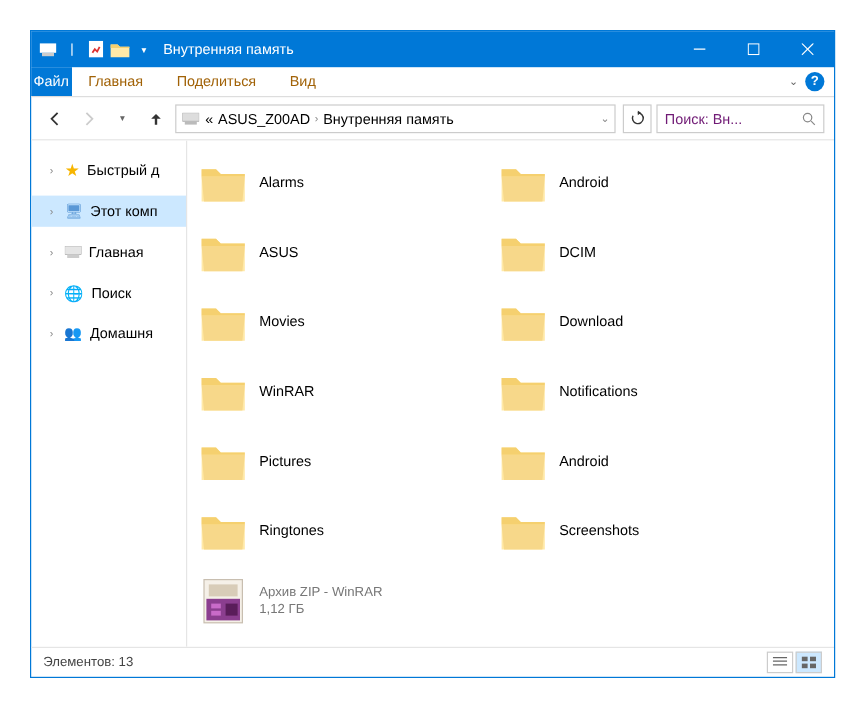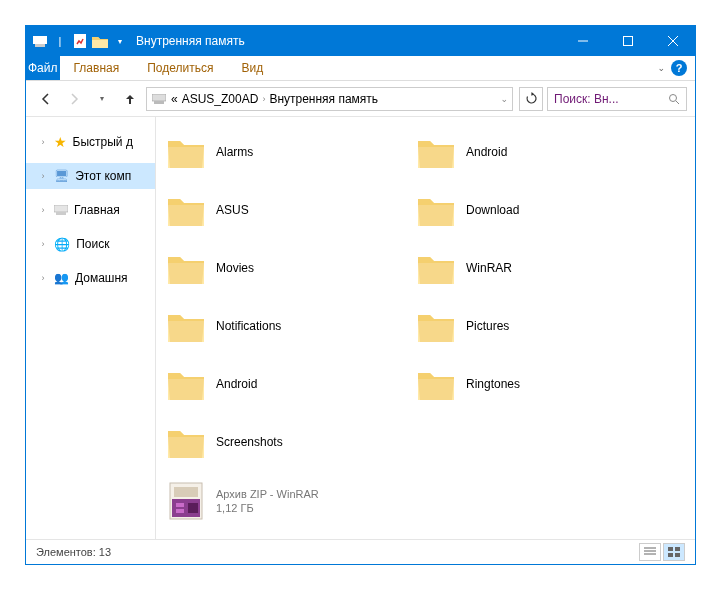--- a/index.html
+++ b/index.html
@@ -221,31 +221,41 @@
               <span>ASUS</span>
             </div>
           </div>
           <div class="item">
             <svg class="folder-icon" viewBox="0 0 40 36">
               <path d="M2 6 L14 6 L18 10 L38 10 L38 33 L2 33 Z" fill="#ffe9a8"></path>
               <path d="M2 12 L38 12 L36 33 L4 33 Z" fill="#f7d88a"></path>
               <path d="M2 6 L14 6 L18 10 L38 10 L38 12 L2 12 Z" fill="#f5d06f"></path>
             </svg>
             <div class="item-text">
+              <span>DCIM</span>
+            </div>
+          </div>
+          <div class="item">
+            <svg class="folder-icon" viewBox="0 0 40 36">
+              <path d="M2 6 L14 6 L18 10 L38 10 L38 33 L2 33 Z" fill="#ffe9a8"></path>
+              <path d="M2 12 L38 12 L36 33 L4 33 Z" fill="#f7d88a"></path>
+              <path d="M2 6 L14 6 L18 10 L38 10 L38 12 L2 12 Z" fill="#f5d06f"></path>
+            </svg>
+            <div class="item-text">
+              <span>Movies</span>
+            </div>
+          </div>
+          <div class="item">
+            <svg class="folder-icon" viewBox="0 0 40 36">
+              <path d="M2 6 L14 6 L18 10 L38 10 L38 33 L2 33 Z" fill="#ffe9a8"></path>
+              <path d="M2 12 L38 12 L36 33 L4 33 Z" fill="#f7d88a"></path>
+              <path d="M2 6 L14 6 L18 10 L38 10 L38 12 L2 12 Z" fill="#f5d06f"></path>
+            </svg>
+            <div class="item-text">
               <span>Download</span>
-            </div>
-          </div>
-          <div class="item">
-            <svg class="folder-icon" viewBox="0 0 40 36">
-              <path d="M2 6 L14 6 L18 10 L38 10 L38 33 L2 33 Z" fill="#ffe9a8"></path>
-              <path d="M2 12 L38 12 L36 33 L4 33 Z" fill="#f7d88a"></path>
-              <path d="M2 6 L14 6 L18 10 L38 10 L38 12 L2 12 Z" fill="#f5d06f"></path>
-            </svg>
-            <div class="item-text">
-              <span>Movies</span>
             </div>
           </div>
           <div class="item">
             <svg class="folder-icon" viewBox="0 0 40 36">
               <path d="M2 6 L14 6 L18 10 L38 10 L38 33 L2 33 Z" fill="#ffe9a8"></path>
               <path d="M2 12 L38 12 L36 33 L4 33 Z" fill="#f7d88a"></path>
               <path d="M2 6 L14 6 L18 10 L38 10 L38 12 L2 12 Z" fill="#f5d06f"></path>
             </svg>
             <div class="item-text">
               <span>WinRAR</span>

